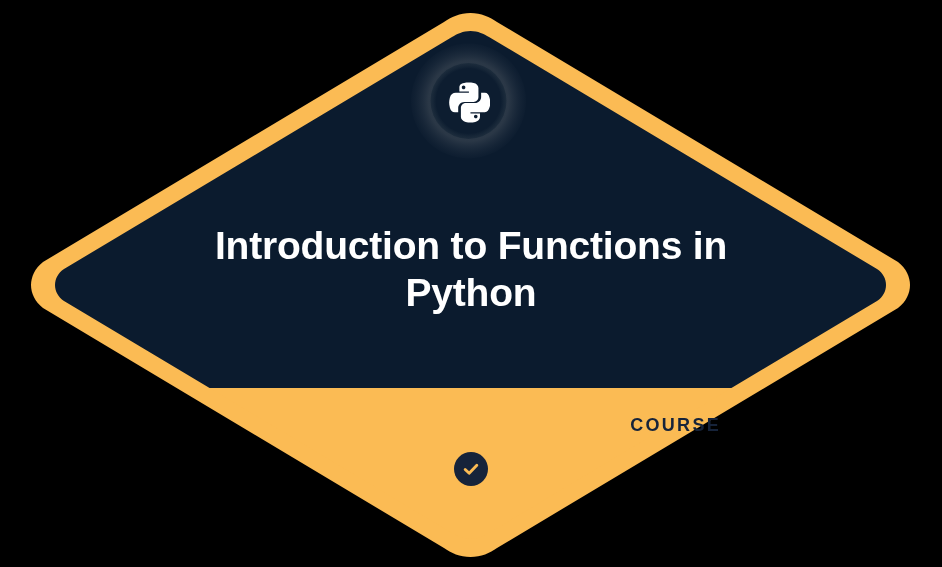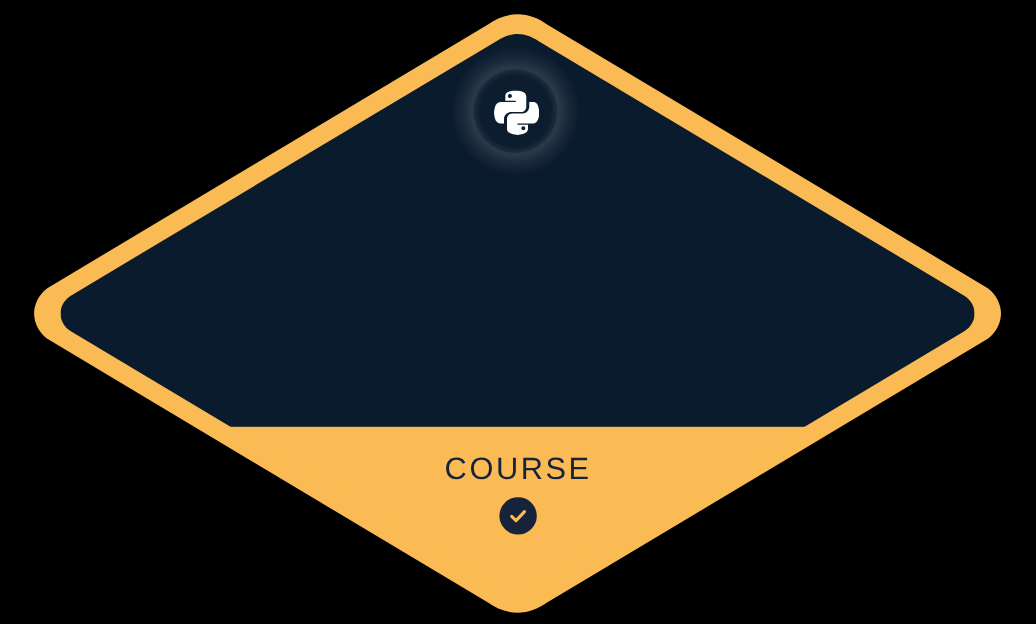--- a/index.html
+++ b/index.html
@@ -76,25 +76,26 @@
   #completion-block {
     position: absolute;
     left: 221px;
     top: 408px;
     width: 500px;
     text-align: center;
   }
   .caption-line {
     color: #16233A;
     font-family: "Liberation Sans", sans-serif;
-    font-size: 28px;
-    font-weight: normal;
+    font-size: 18px;
+    font-weight: bold;
     letter-spacing: 2.3px;
     line-height: 35px;
     text-transform: uppercase;
+    text-align: right;
   }
   #check-badge {
     margin: 9px auto 0 auto;
     width: 34px;
     height: 34px;
     border-radius: 50%;
     background: #16233A;
     display: flex;
     align-items: center;
     justify-content: center;
@@ -169,20 +170,21 @@
 
   <div class="overlay-layer">
 
     <div id="emblem-wrap">
       <svg id="python-glyph" viewBox="0 0 110 110" xmlns="http://www.w3.org/2000/svg">
         <path fill="#FFFFFF" d="M54.3 4.2c-4.3 0-8.4.4-12 1-10.6 1.9-12.5 5.8-12.5 13v9.5h25v3.2H20.4c-7.3 0-13.6 4.4-15.6 12.7-2.3 9.5-2.4 15.5 0 25.5 1.8 7.4 6 12.7 13.3 12.7h8.6V70.4c0-8.3 7.2-15.6 15.6-15.6h24.9c6.9 0 12.5-5.7 12.5-12.7V18.2c0-6.8-5.7-11.9-12.5-13-4.3-.7-8.8-1-13-1zM40.8 11.9c2.6 0 4.7 2.1 4.7 4.8 0 2.6-2.1 4.7-4.7 4.7-2.6 0-4.7-2.1-4.7-4.7 0-2.7 2.1-4.8 4.7-4.8z"></path>
         <path fill="#FFFFFF" d="M86.8 30.9v11c0 8.7-7.4 16-15.6 16H46.3c-6.8 0-12.5 5.8-12.5 12.7v23.8c0 6.8 5.9 10.8 12.5 12.7 7.9 2.3 15.6 2.8 25 0 6.3-1.8 12.5-5.5 12.5-12.7v-9.5h-25v-3.2h37.5c7.3 0 10-5.1 12.5-12.7 2.6-7.8 2.5-15.3 0-25.4-1.8-7.2-5.2-12.7-12.5-12.7h-9.5zM72.7 88.3c2.6 0 4.7 2.1 4.7 4.7 0 2.7-2.1 4.8-4.7 4.8-2.6 0-4.7-2.1-4.7-4.8 0-2.6 2.1-4.7 4.7-4.7z"></path>
       </svg>
     </div>
 
+    <div id="course-title">Introduction to Functions in Python</div>
 
     <div id="completion-block">
       <div class="caption-line">COURSE</div>
       <div id="check-badge">
         <svg id="check-mark-svg" viewBox="0 0 24 24" xmlns="http://www.w3.org/2000/svg">
           <path d="M5 12.5 L9.8 17.2 L19 7.4" fill="none" stroke="#FBBB54" stroke-width="3.4" stroke-linecap="round" stroke-linejoin="round"></path>
         </svg>
       </div>
     </div>
 

